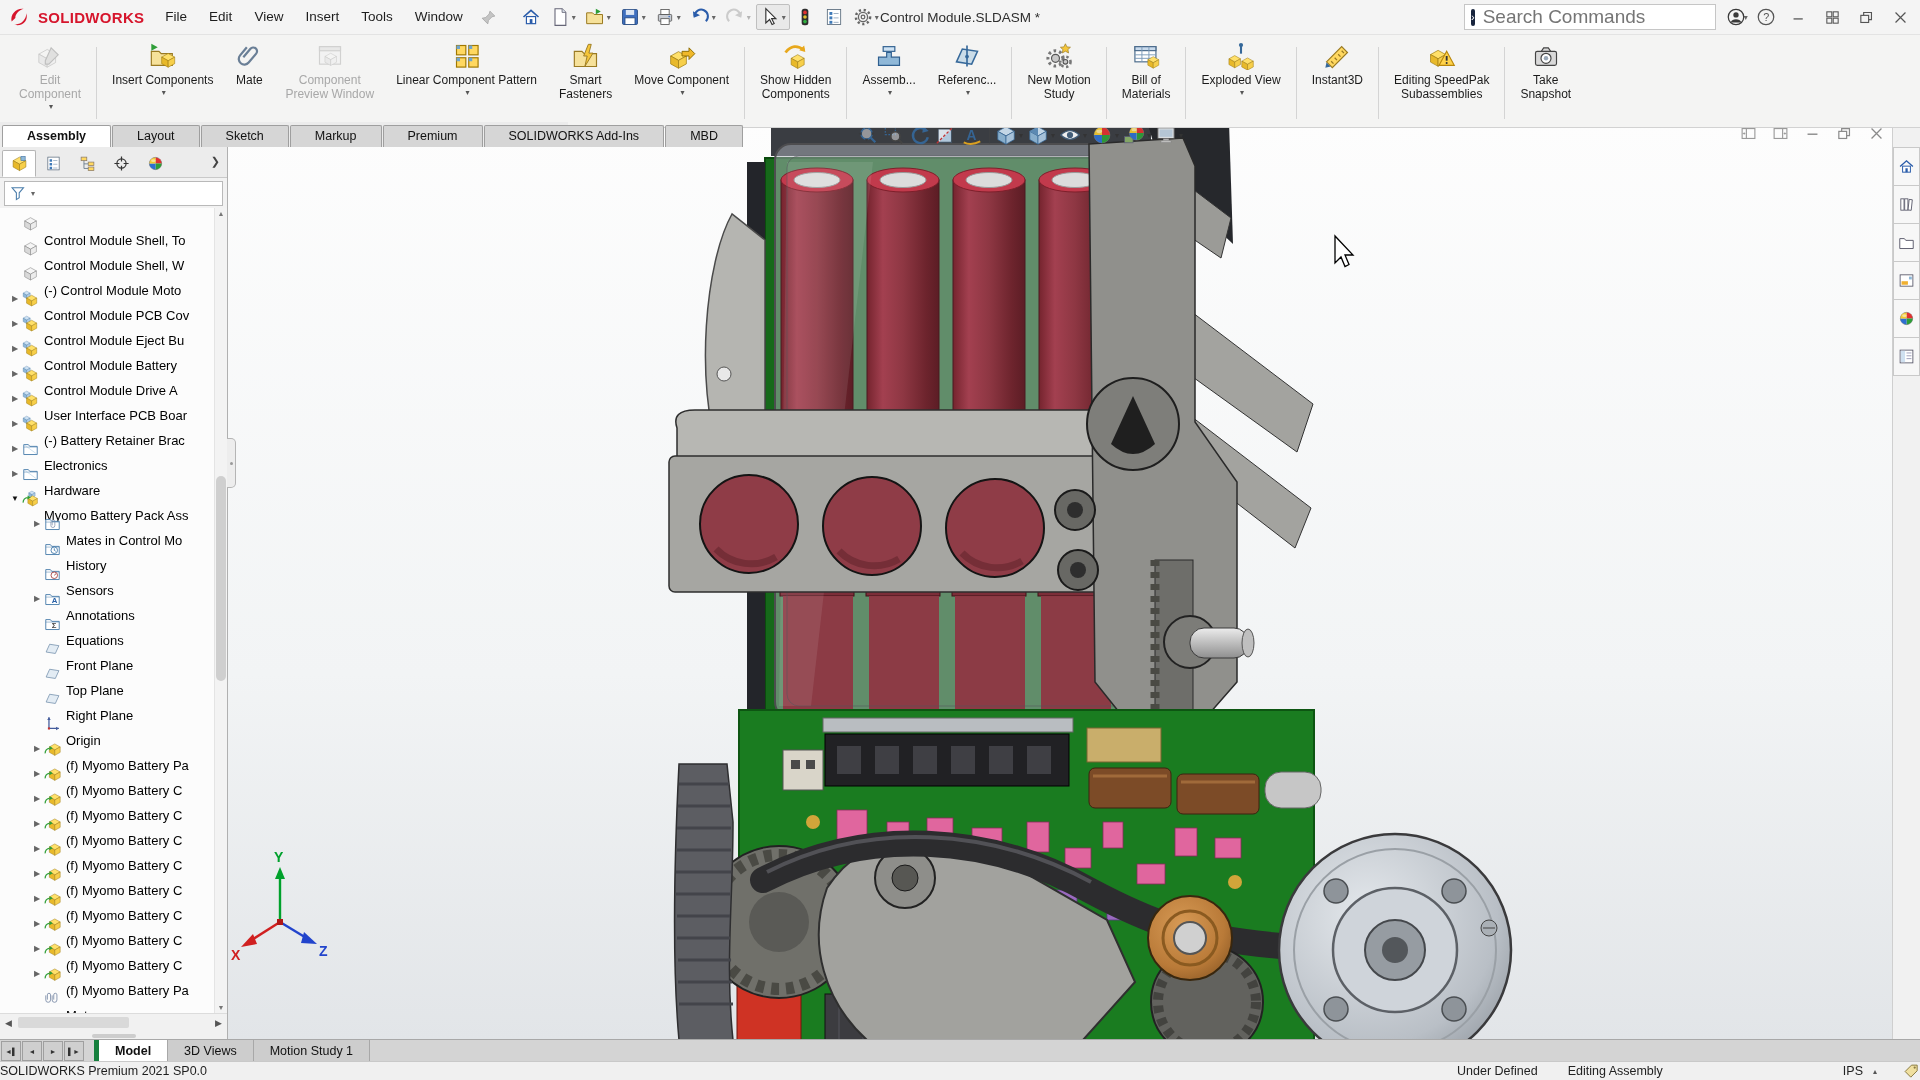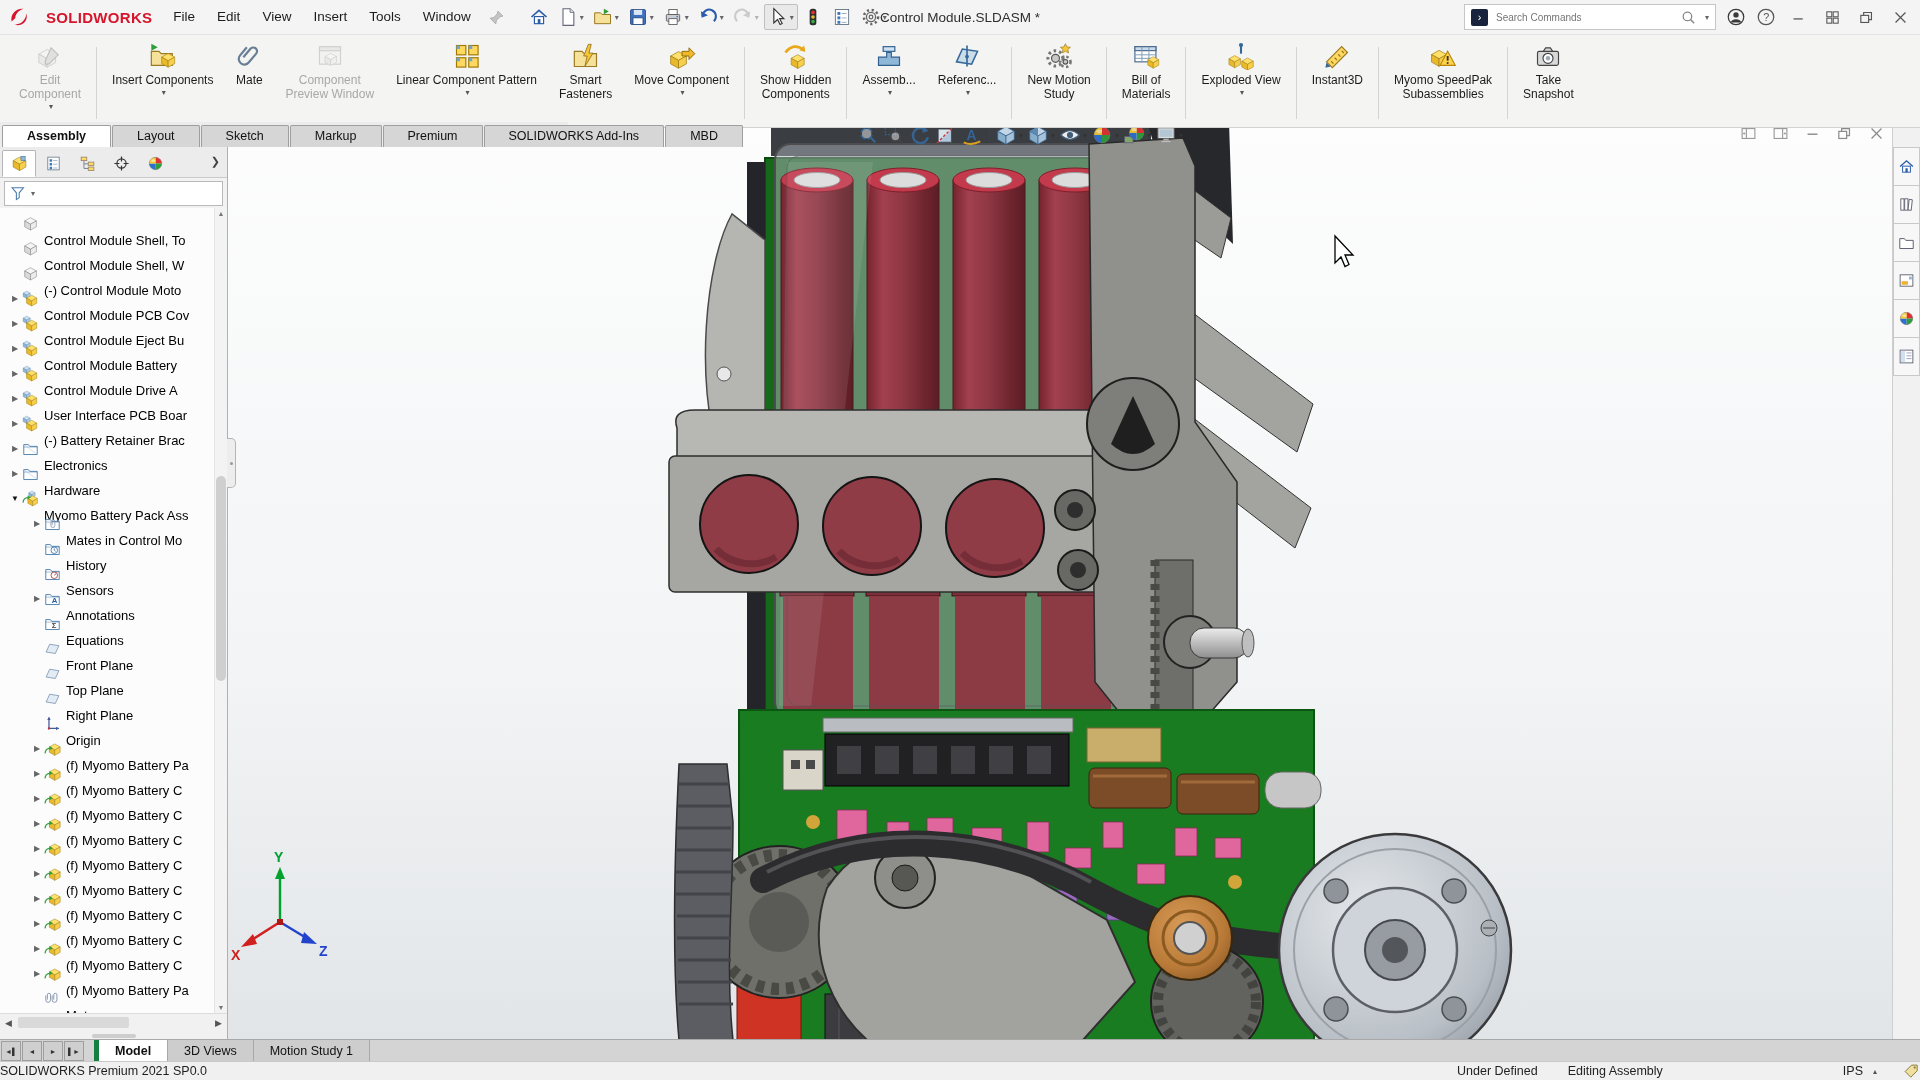--- a/index.html
+++ b/index.html
@@ -4,36 +4,36 @@
 <style>
   html,body{margin:0;padding:0;background:#888;}
   .stage{position:relative;width:1920px;height:1080px;overflow:hidden;background:#fff;
          font-family:"Liberation Sans",sans-serif;-webkit-font-smoothing:antialiased;}
   svg{display:block}
   .icon16{width:17px;height:17px}.icon20{width:20px;height:20px}.icon22{width:22px;height:22px}.icon28{width:28px;height:28px}
 
   
   .titlebar{position:absolute;top:0;left:0;right:0;height:34px;background:#f4f4f4;border-bottom:1px solid #e3e3e3;
             display:flex;align-items:center;z-index:20;}
-  .logo{display:flex;align-items:center;gap:16px;padding:0 10px 0 8px;justify-content:space-between;}
+  .logo{display:flex;align-items:center;gap:8px;padding:0 10px 0 8px;justify-content:space-between;}
   .logo-text{color:#d6152c;font-size:15px;font-weight:bold;letter-spacing:.3px;}
   .menubar{display:flex;align-items:center;}
   .menu-item{padding:0 11px;font-size:13.5px;color:#1d1d1d;line-height:34px;cursor:default;}
   .pin{margin:0 6px;opacity:.8}
   .quickbar{display:flex;align-items:center;margin-left:14px;gap:1px;}
   .qitem{display:flex;align-items:center;padding:2px 3px;border:1px solid transparent;border-radius:2px;}
   .qitem.active{background:#e9e9e9;border-color:#bfbfbf;}
   .qitem.disabled{opacity:.45;filter:grayscale(1);}
   .qcaret,.caret{font-size:8px;color:#666;margin-left:2px;}
   .doc-title{position:absolute;left:0;right:0;top:0;height:34px;display:flex;align-items:center;justify-content:center;
              font-size:13.5px;color:#2e2e2e;pointer-events:none;}
   .tb-right{margin-left:auto;display:flex;align-items:center;gap:10px;padding-right:8px;z-index:2;}
   .searchbox{width:238px;height:24px;background:#fff;border:1px solid #c6c6c6;display:flex;align-items:center;padding:0 6px;gap:6px;}
   .search-logo{width:17px;height:17px;background:#18243d;color:#fff;font-size:11px;display:flex;align-items:center;justify-content:center;border-radius:2px;}
-  .searchbox input{border:none;outline:none;flex:1;font-size:10px;color:#4c1d95;background:transparent;font-family:"Liberation Sans",sans-serif;}
+  .searchbox input{border:none;outline:none;flex:1;font-size:19px;color:#4c1d95;background:transparent;font-family:"Liberation Sans",sans-serif;}
   .winbtn{width:24px;height:24px;display:flex;align-items:center;justify-content:center;}
 
   
   .ribbon{position:absolute;top:34px;left:0;right:0;height:88px;background:#f4f4f3;border-bottom:1px solid #d2d2d2;
           display:flex;align-items:stretch;padding:5px 26px 0 8px;z-index:15;}
   .rbtn{position:relative;display:flex;flex-direction:column;align-items:center;justify-content:flex-start;
         padding:3px 11px 1px;font-size:12px;color:#1b1b1b;text-align:center;line-height:1.18;cursor:default;}
   .rbtn svg{margin-bottom:3px;}
   .rbtn .lbl,.rbtn .lbl2{white-space:nowrap;}
   .rbtn .lbl2:empty{display:none;}
@@ -729,21 +729,21 @@
         <svg class="icon28">
           <use href="#sym-instant3d"></use>
         </svg>
         <span class="lbl">Instant3D</span>
 
       </div>
       <div class="rbtn group-end">
         <svg class="icon28">
           <use href="#sym-speedpak"></use>
         </svg>
-        <span class="lbl">Myomo SpeedPak</span>
+        <span class="lbl">Editing SpeedPak</span>
         <span class="lbl2">Subassemblies</span>
 
       </div>
       <div class="rbtn">
         <svg class="icon28">
           <use href="#sym-snapshot"></use>
         </svg>
         <span class="lbl">Take</span>
         <span class="lbl2">Snapshot</span>
 

